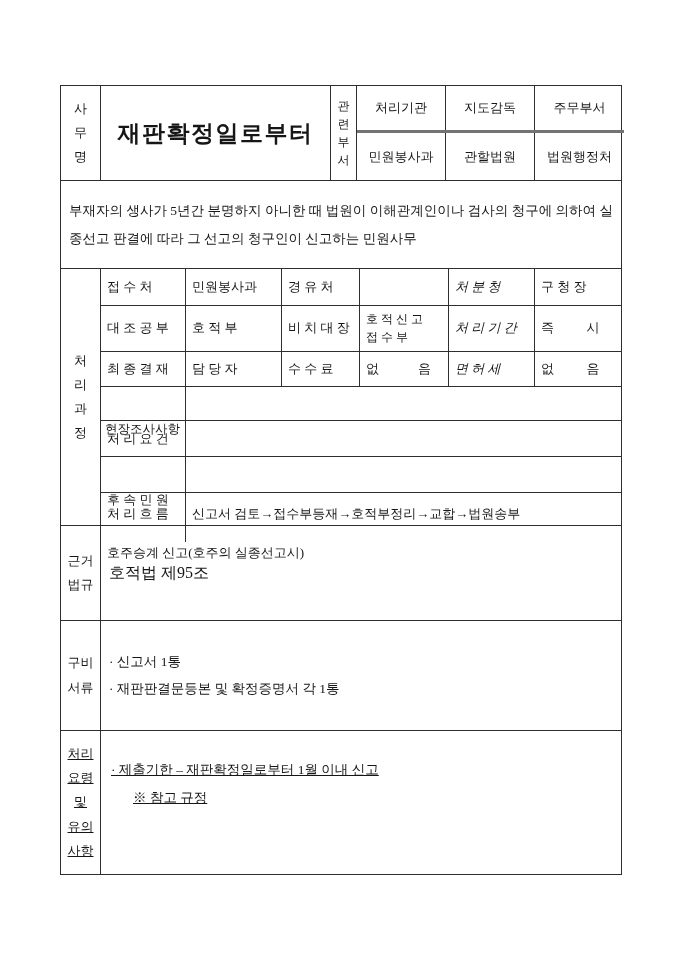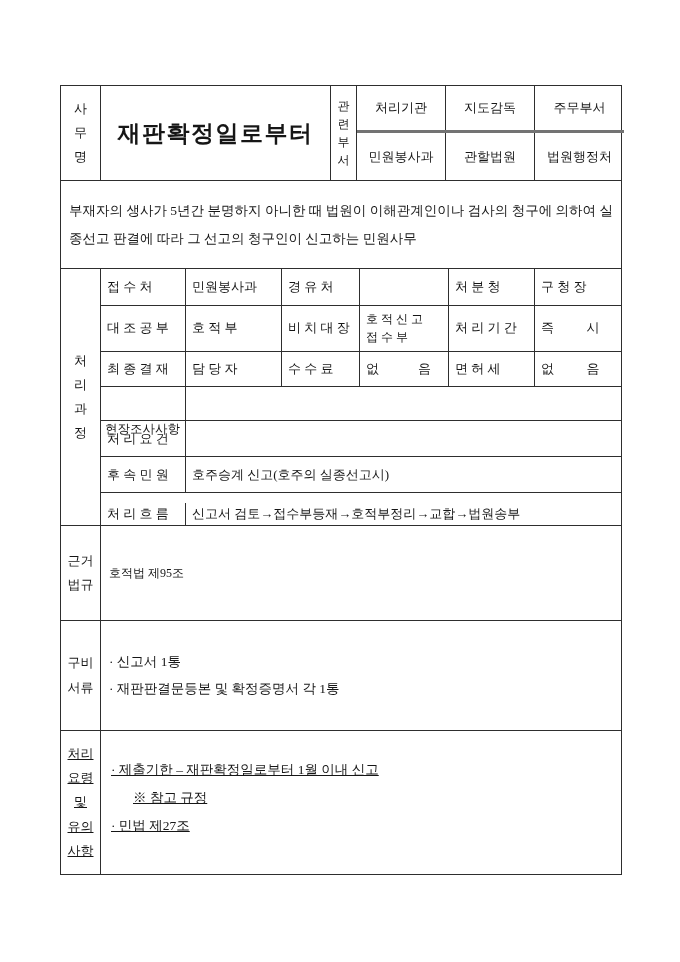--- a/index.html
+++ b/index.html
@@ -51,42 +51,42 @@
     flex:1; display:flex; align-items:center;
     padding:6px 8px; font-size:13.5px; line-height:2.05; text-align:justify;
   }
 
   
   .sec-process { height:257px; }
   .process-grid { flex:1; display:flex; flex-direction:column; }
   .prow { display:flex; border-bottom:1px solid #2e2e2e; }
   .prow:last-child { border-bottom:none; }
   .r1 { height:37px; } .r2 { height:46px; } .r3 { height:36px; }
-  .r4 { height:34px;flex-direction:column; } .r5 { height:36px; } .r6 { height:36px; } .r7 { height:32px;align-items:flex-end; }
+  .r4 { height:34px;flex-direction:column; } .r5 { height:36px; } .r6 { height:36px;flex-direction:column; } .r7 { height:32px;align-items:flex-end; }
   .pcell {
     border-right:1px solid #2e2e2e; display:flex; align-items:center;
     padding:2px 6px; font-size:13px;
   }
   .pcell:last-child { border-right:none; }
   .pc1 { width:85px; flex:0 0 85px; }
   .pc2 { width:96px; flex:0 0 96px; }
   .pc3 { width:78px; flex:0 0 78px; }
   .pc4 { width:89px; flex:0 0 89px; }
-  .pc5 { width:86px; flex:0 0 86px; }
+  .pc5 { width:86px; flex:0 0 86px;font-style:italic; }
   .pc6 { flex:1; }
   .small2 { font-size:12px; line-height:1.5; }
   .tight { font-size:12.5px; letter-spacing:0; padding:2px 4px; }
   .span-cell { flex:1; }
 
   
   .sec-legal { height:95px; }
   .sec-docs { height:110px; }
   .sec-notes { height:145px; flex:1;text-decoration:underline; }
   .plain-content {
-    flex:1; display:flex; align-items:center; padding:6px 8px; font-size:12px;
+    flex:1; display:flex; align-items:center; padding:6px 8px; font-size:16px;
   }
   .list-content {
     flex:1; display:flex; flex-direction:column; justify-content:center;
     padding:8px 8px; font-size:13.5px; gap:9px;
   }
   .notes-content {
     flex:1; display:flex; flex-direction:column; justify-content:flex-start;
     padding:30px 8px 8px 10px; font-size:13.5px; gap:10px;
   }
   .indent { padding-left:22px; }
@@ -201,18 +201,17 @@
 
     <div class="section sec-notes">
       <div class="vlabel">처리
 요령
 및
 유의
 사항</div>
       <div class="notes-content">
         <div class="ct">· 제출기한 – 재판확정일로부터 1월 이내 신고</div>
         <div class="ct indent">※ 참고 규정</div>
-        <div class="ct">· 민법 제27조</div>
       </div>
     </div>
 
   </div>
 </div>
 
 </body></html>

